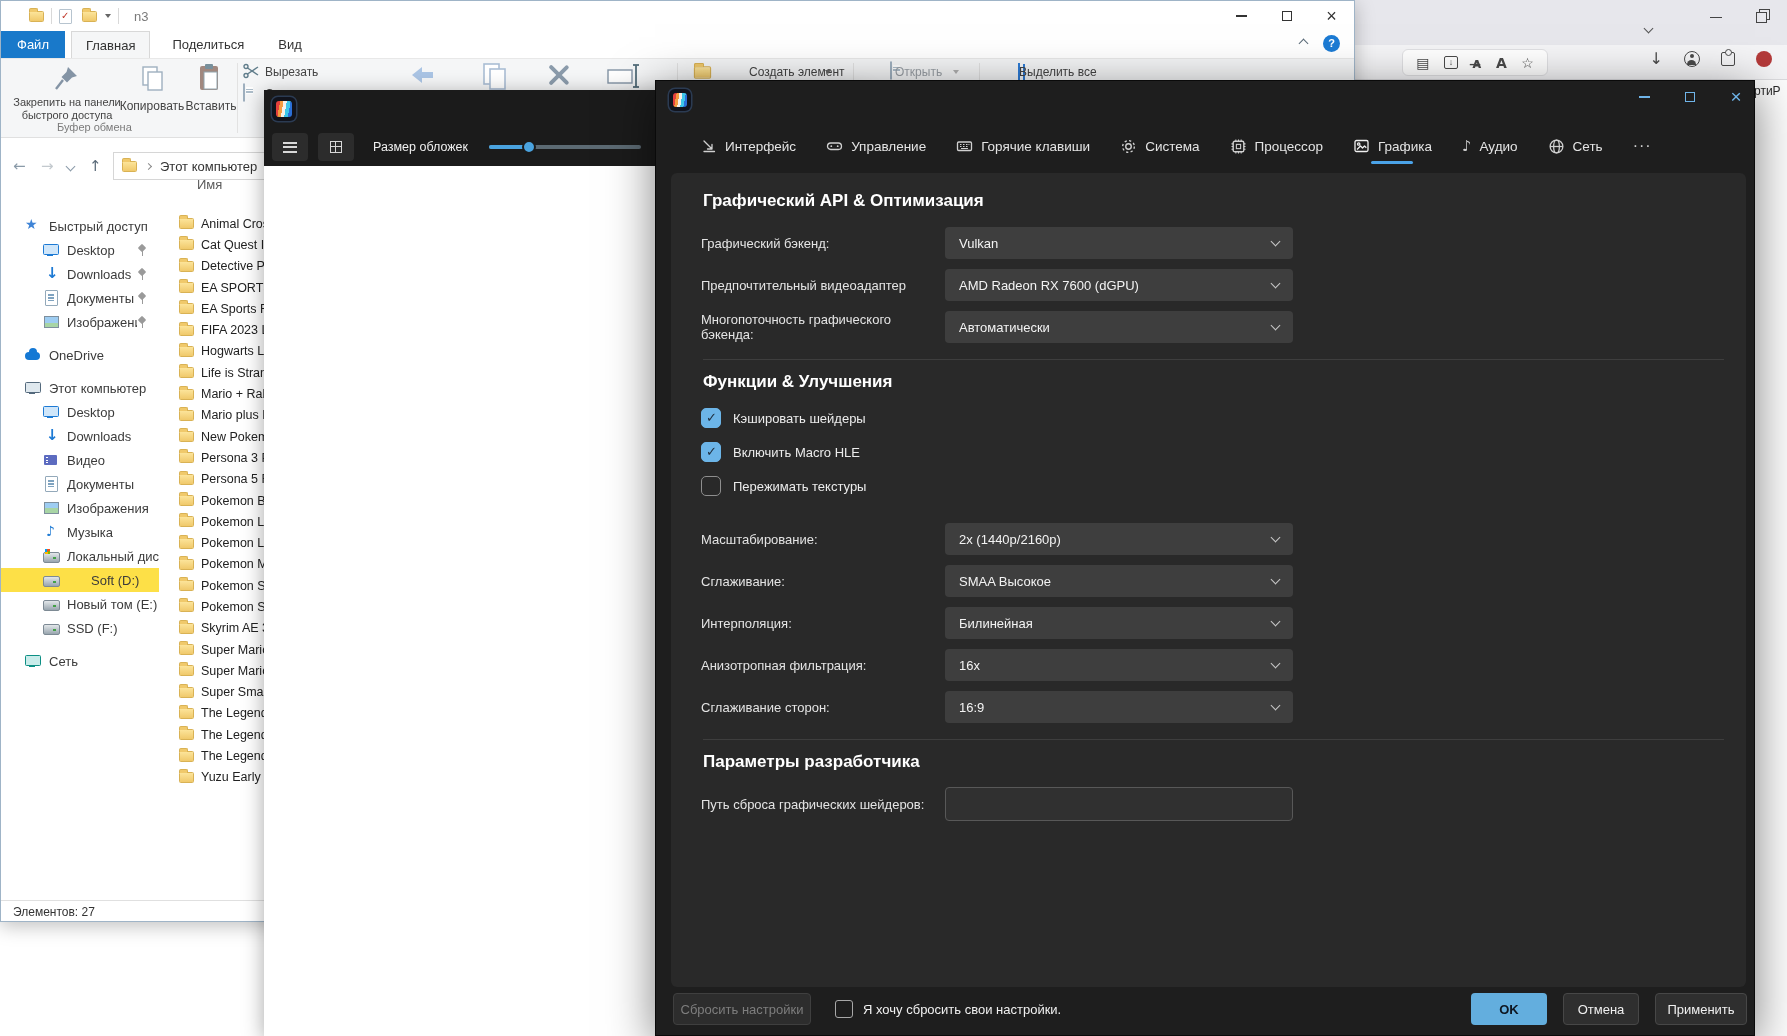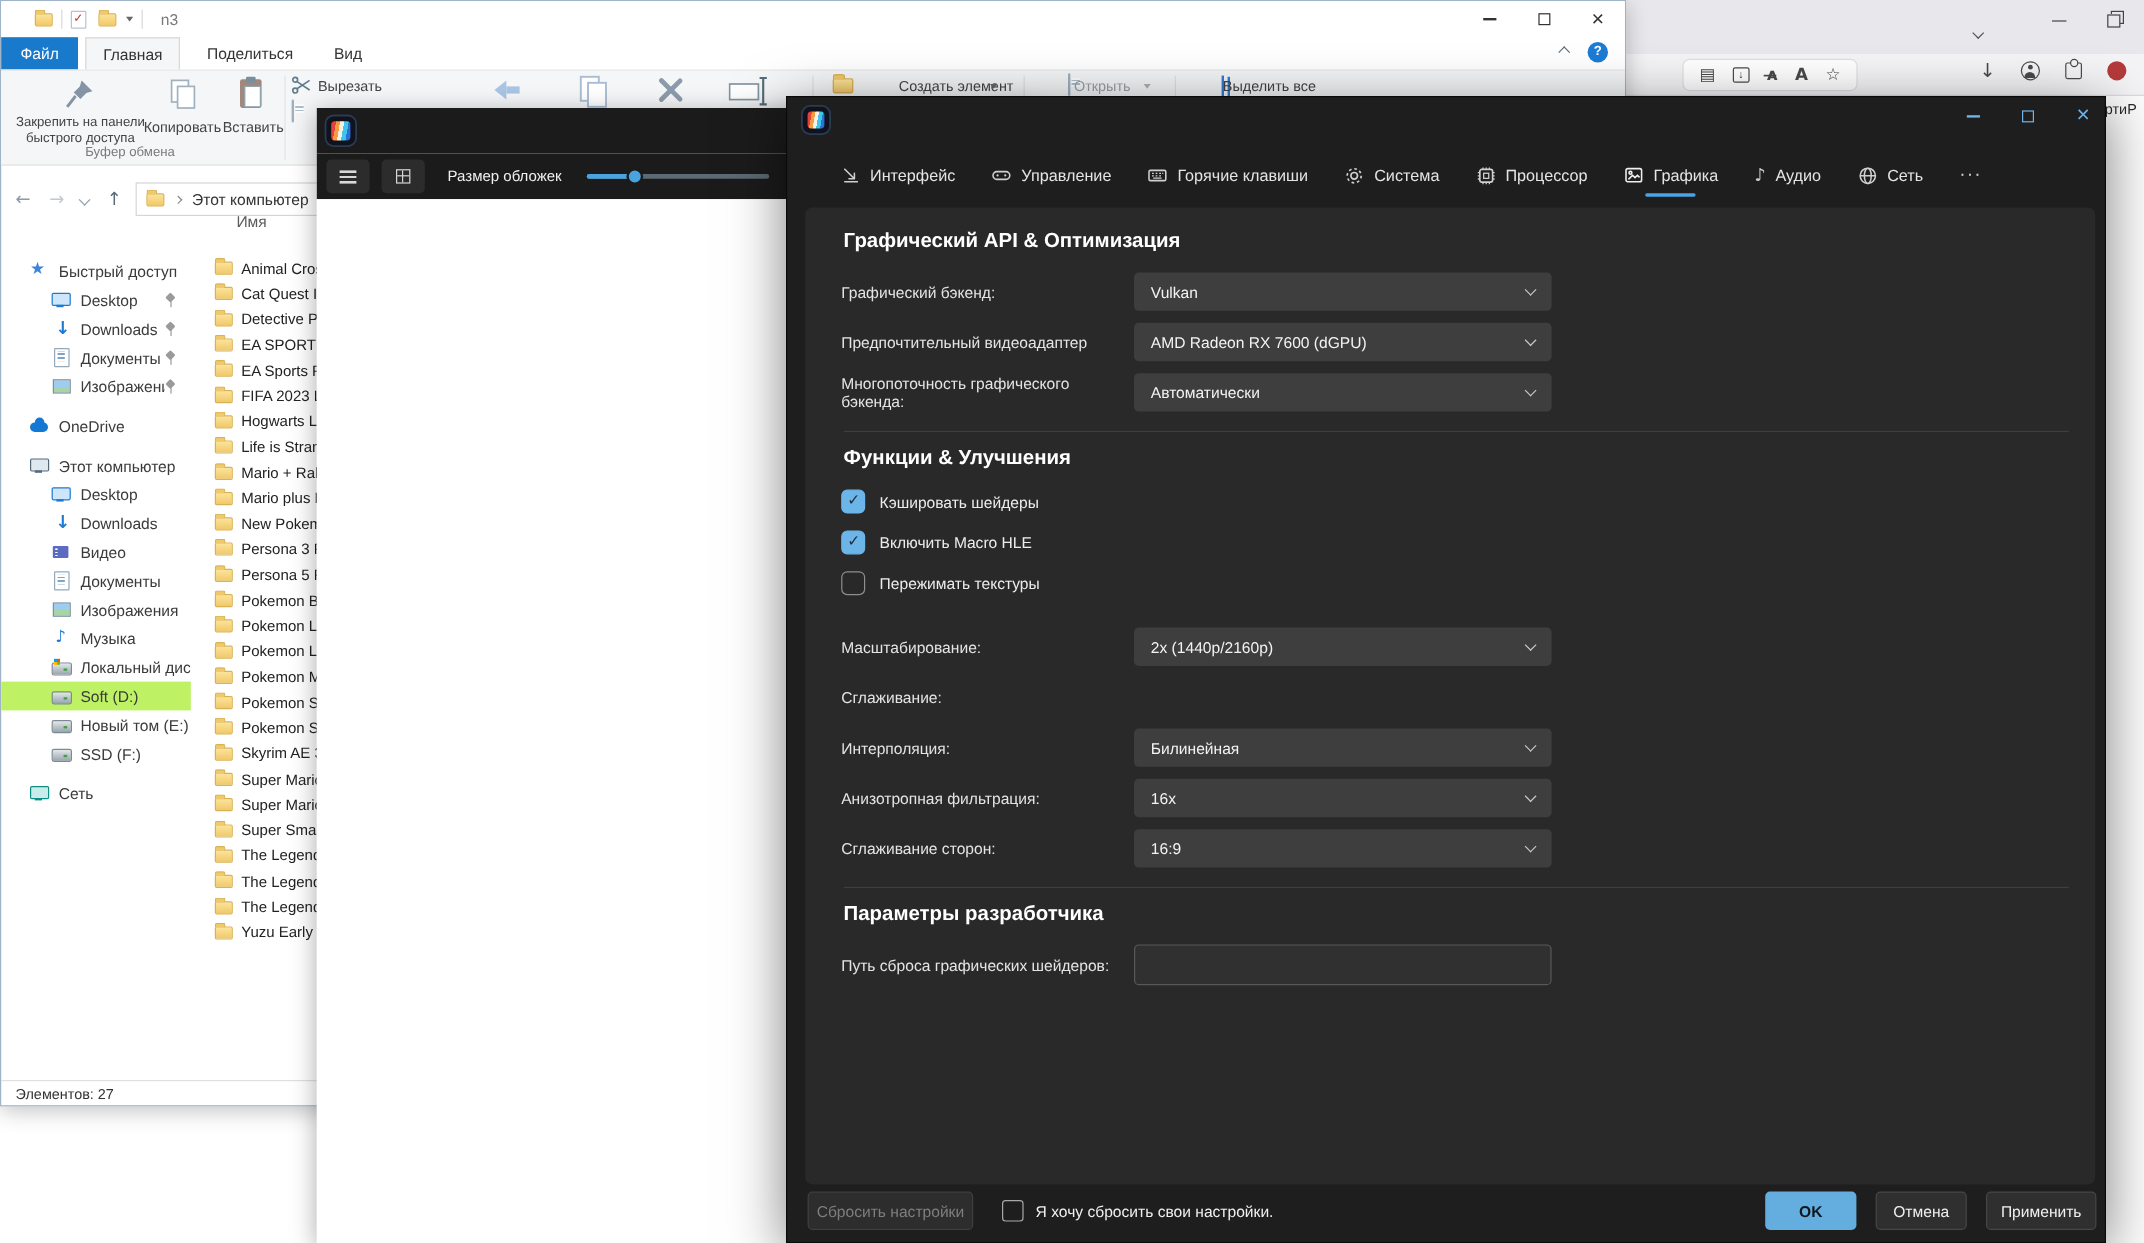--- a/index.html
+++ b/index.html
@@ -68,21 +68,21 @@
 
   .e-addr { position:absolute; left:0; top:148px; right:0; height:34px; display:flex; align-items:center; }
   .nav-g { font-family:"DejaVu Sans",sans-serif; font-size:15px; }
   .addr-box { position:absolute; left:112px; top:3px; width:1236px; height:28px; background:#fff; border:1px solid #d6d6d6; display:flex; align-items:center; padding:0 8px; gap:9px; }
   .chev-r { display:inline-block; width:5px; height:5px; border-top:1.4px solid #8a8a8a; border-right:1.4px solid #8a8a8a; transform:rotate(45deg); }
   .crumb { font-size:13px; color:#333; white-space:nowrap; }
 
   .e-side { position:absolute; left:0; top:213px; width:158px; }
   .srow { display:flex; align-items:center; height:24px; font-size:13px; color:#3b3b3b; }
   .srow.gap { margin-top:9px; }
-  .srow.selected { background:#bef264; }
+  .srow.selected { background:#fde047;gap:24px; }
   .srow .slabel { margin-left:8px; white-space:nowrap; overflow:hidden; }
   .ic { width:16px; height:16px; position:relative; flex:none; }
   .lvl0 .ic { margin-left:24px; } .lvl1 .ic { margin-left:42px; }
   .pin { display:none; position:relative; width:10px; height:12px; margin-left:auto; margin-right:12px; flex:none; }
   .pinned .pin { display:inline-block; }
   .pin::before { content:""; position:absolute; left:2px; top:1px; width:6px; height:6px; background:#9a9a9a; border-radius:1px; transform:rotate(45deg); }
   .pin::after { content:""; position:absolute; left:4.5px; top:7px; width:1.6px; height:5px; background:#9a9a9a; }
   .ic-star .ic::before { content:"★"; font-family:"DejaVu Sans",sans-serif; color:#3f84d6; font-size:14px; position:absolute; left:0; top:-2px; }
   .ic-monitor .ic::before, .ic-computer .ic::before, .ic-network .ic::before { content:""; position:absolute; left:0; top:2px; width:14px; height:9px; border:1.6px solid #1d7ad4; border-radius:1.5px; background:#cfe6fa; }
   .ic-monitor .ic::after, .ic-computer .ic::after, .ic-network .ic::after { content:""; position:absolute; left:4px; top:12px; width:6px; height:2.4px; background:#1d7ad4; box-shadow:-2px 2px 0 2px #1d7ad400; }
@@ -251,21 +251,21 @@
         <rect x="9" y="7" width="14" height="18" fill="#fff" stroke="#9fb0bf" stroke-width="1.4"></rect>
       </svg>
       <div class="abs rlabel" style="left:116px;top:40px;width:70px;text-align:center">Копировать</div>
       
       <svg class="abs" style="left:196px;top:4px" width="26" height="30">
         <rect x="3" y="3" width="18" height="24" rx="2" fill="#a1887f"></rect>
         <rect x="8" y="1" width="8" height="5" rx="1" fill="#78909c"></rect>
         <rect x="7" y="9" width="13" height="17" fill="#fff" stroke="#90a4ae"></rect>
       </svg>
       <div class="abs rlabel" style="left:180px;top:40px;width:60px;text-align:center">Вставить</div>
-      <div class="grouplbl" style="left:70px;top:62px">Буфер обмена</div>
+      <div class="grouplbl" style="left:56px;top:62px">Буфер обмена</div>
       <div class="rsep" style="left:236px"></div>
       
       <svg class="abs" style="left:242px;top:4px" width="16" height="16">
         <circle cx="3" cy="12.5" r="2" fill="none" stroke="#607d8b" stroke-width="1.4"></circle>
         <circle cx="3" cy="3.5" r="2" fill="none" stroke="#607d8b" stroke-width="1.4"></circle>
         <line x1="4.5" y1="5" x2="15" y2="12" stroke="#607d8b" stroke-width="1.4"></line>
         <line x1="4.5" y1="11" x2="15" y2="4" stroke="#607d8b" stroke-width="1.4"></line>
       </svg>
       <div class="abs rlabel" style="left:264px;top:6px">Вырезать</div>
       <span class="abs r-page" style="left:242px;top:25px;transform:scale(.8)"></span>
@@ -681,20 +681,24 @@
 
       <div class="drow">
           <span class="dlabel">Масштабирование:</span>
           <div class="dd">
             <span>2x (1440p/2160p)</span>
             <span class="chev"></span>
           </div>
         </div>
           <div class="drow">
           <span class="dlabel">Сглаживание:</span>
+          <div class="dd">
+            <span>SMAA Высокое</span>
+            <span class="chev"></span>
+          </div>
         </div>
           <div class="drow">
           <span class="dlabel">Интерполяция:</span>
           <div class="dd">
             <span>Билинейная</span>
             <span class="chev"></span>
           </div>
         </div>
           <div class="drow">
           <span class="dlabel">Анизотропная фильтрация:</span>

